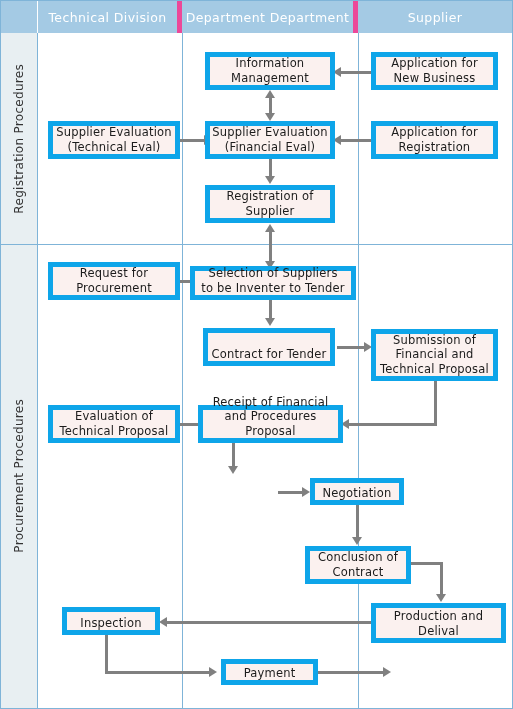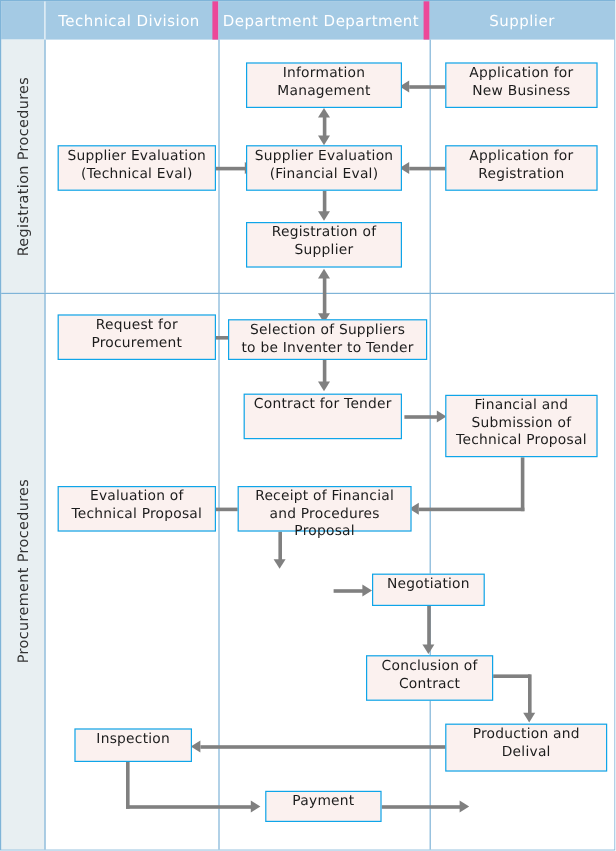--- a/index.html
+++ b/index.html
@@ -52,23 +52,23 @@
   }
   .rail.reg{top:33px;height:211px;}
   .rail.proc{top:244px;height:464px;}
   
   .vline{position:absolute;width:1px;background:#7fb4d8;}
   .hline{position:absolute;height:1px;background:#7fb4d8;}
   
   .box{
     position:absolute;
     background:#fbf1ef;
-    border:1px solid #0ea5e9;
-    box-sizing:border-box;
-    display:flex;align-items:flex-start;justify-content:center;
+    border:5px solid #0ea5e9;
+    box-sizing:border-box;
+    display:flex;align-items:flex-end;justify-content:center;
     text-align:center;
     font-size:11.5px;
     line-height:14.5px;
     color:#1c1c1c;
     letter-spacing:.2px;
     z-index:3;
   }
   
   .conn{position:absolute;background:#808080;z-index:2;}
   .conn.h{height:3px;}
@@ -197,22 +197,22 @@
     <div>
       <div>Contract for Tender</div>
     </div>
   </div>
 
   <div class="conn h" style="left:337px;top:345.5px;width:30px;"></div>
   <div class="arw r" style="left:364px;top:341.5px;"></div>
 
   <div class="box" style="left:371px;top:329px;width:127px;height:52px;">
     <div>
+      <div>Submission of</div>
       <div>Financial and</div>
-      <div>Submission of</div>
       <div>Technical Proposal</div>
     </div>
   </div>
 
   <div class="conn v" style="left:434px;top:381px;height:45px;"></div>
   <div class="conn h" style="left:349px;top:423px;width:88px;"></div>
   <div class="arw l" style="left:341px;top:419px;"></div>
 
   <div class="box" style="left:48px;top:405px;width:132px;height:38px;">
     <div>

